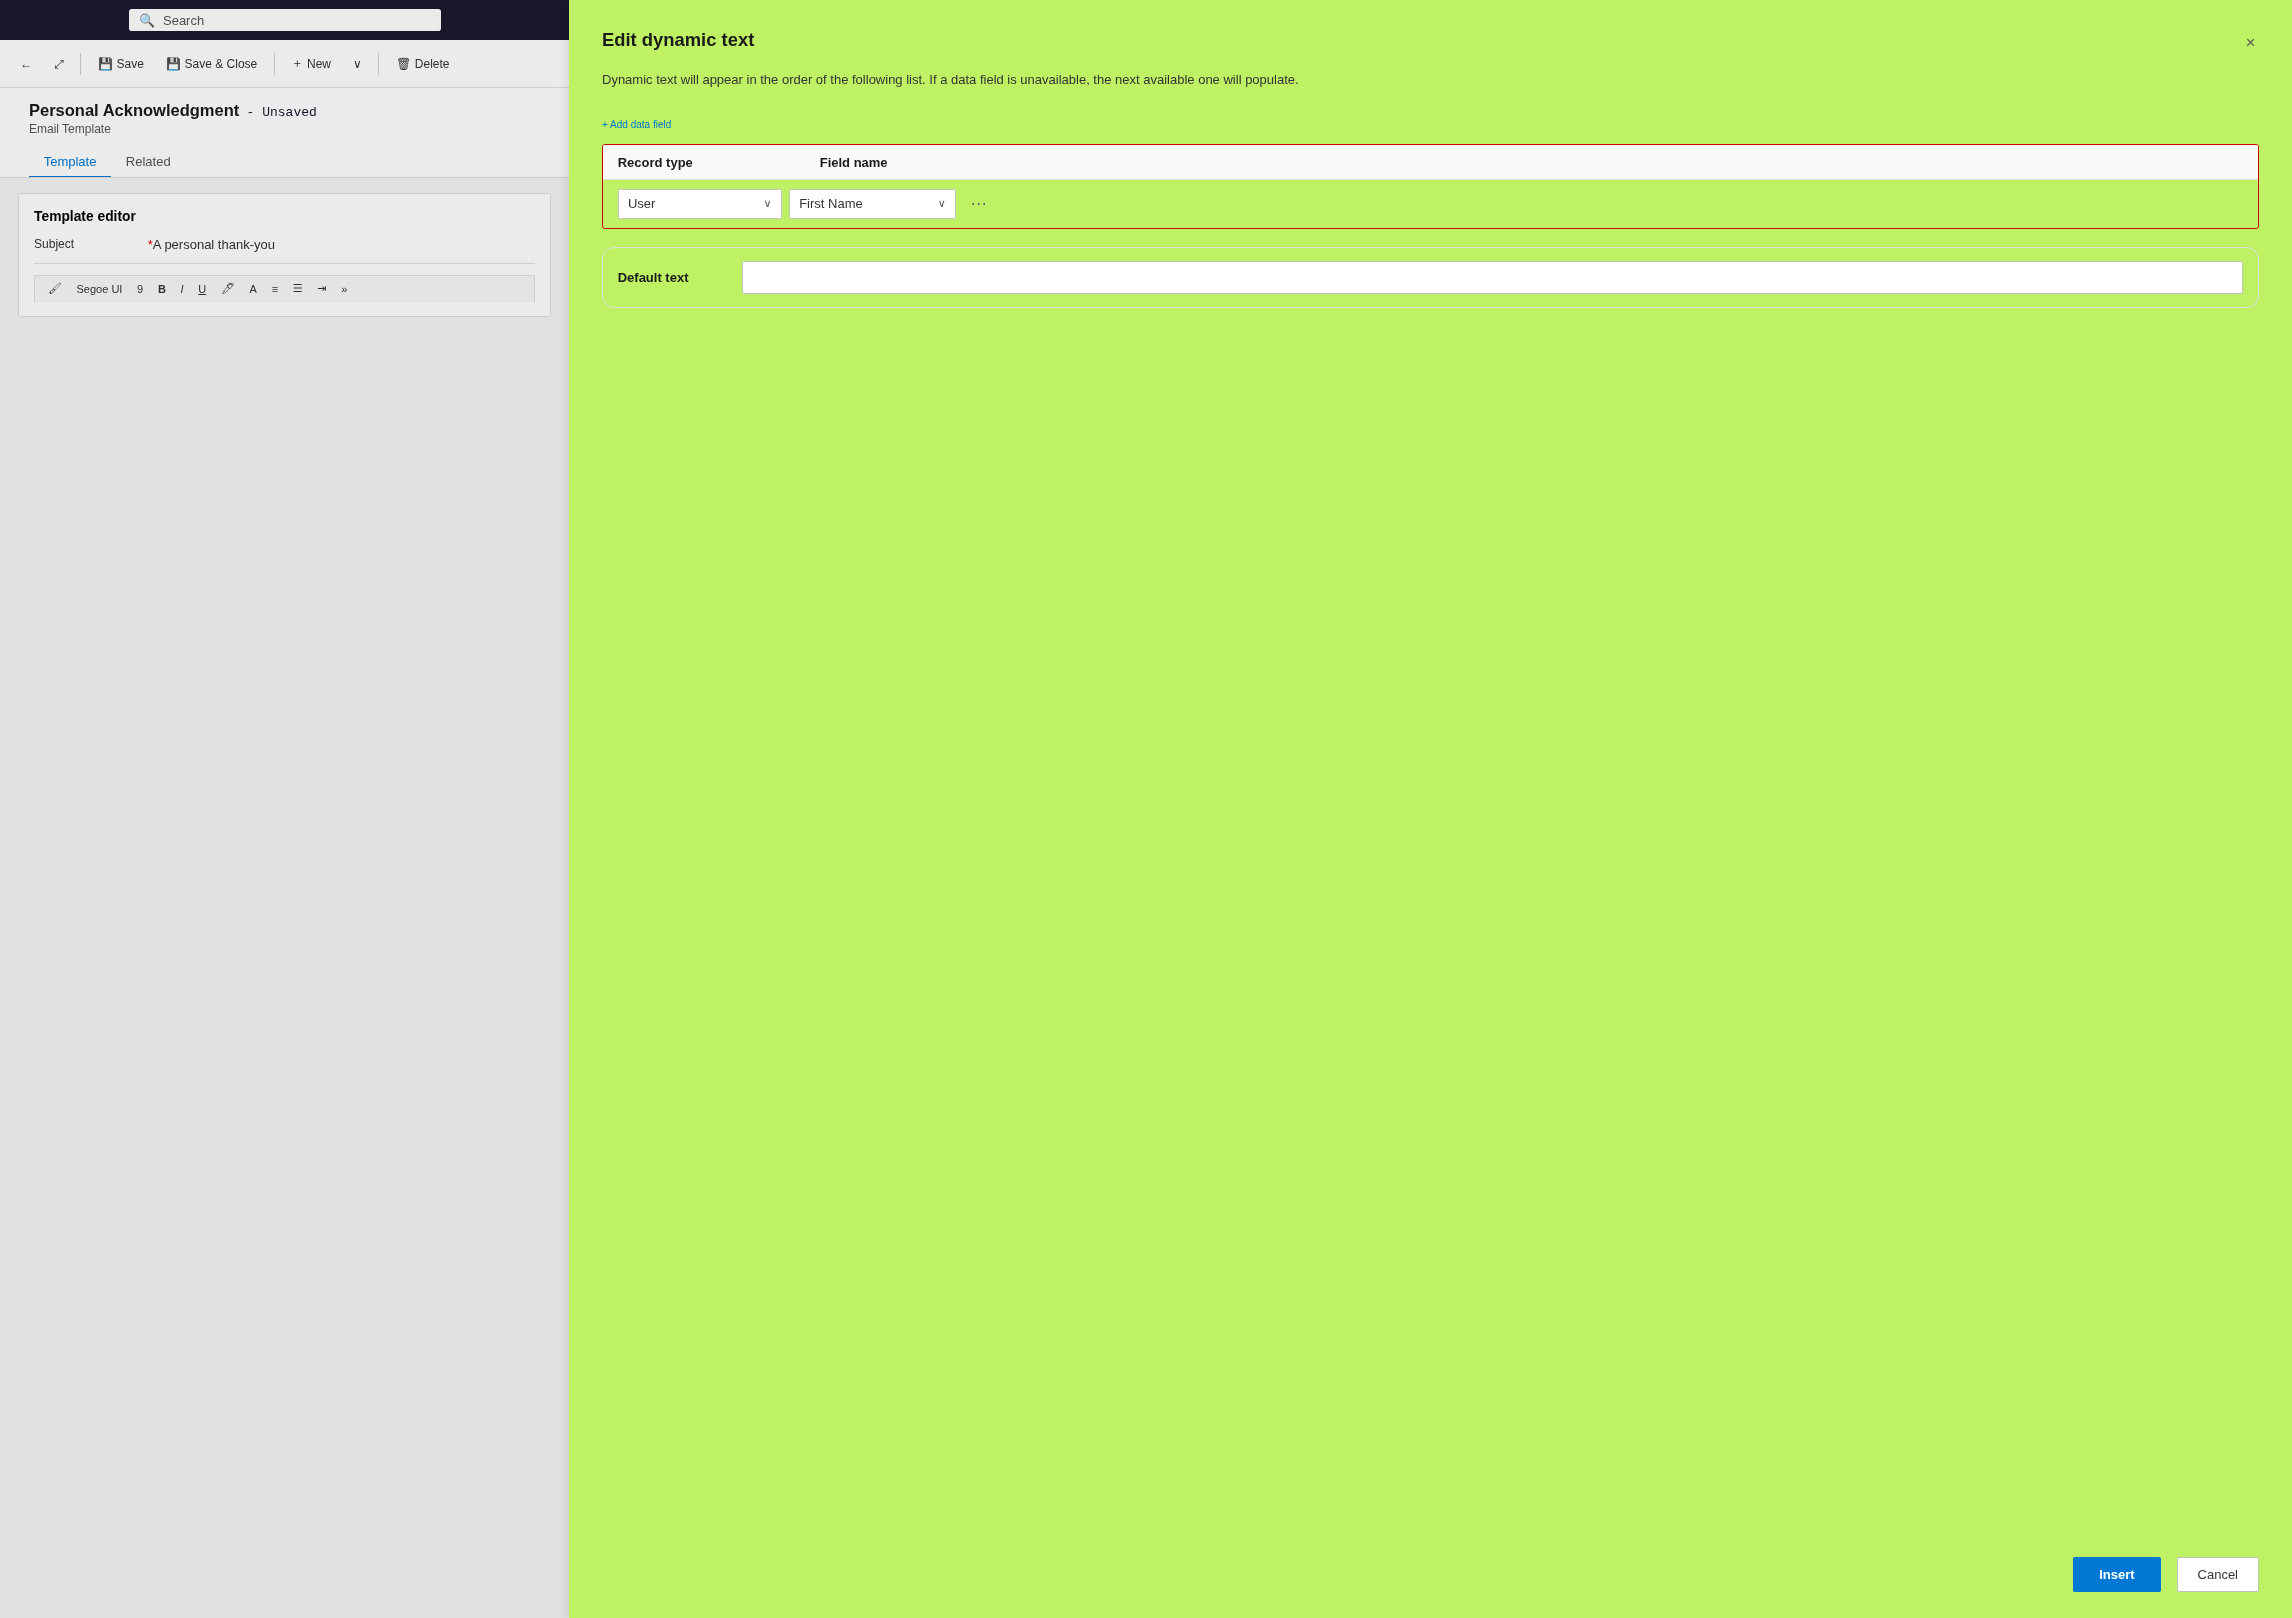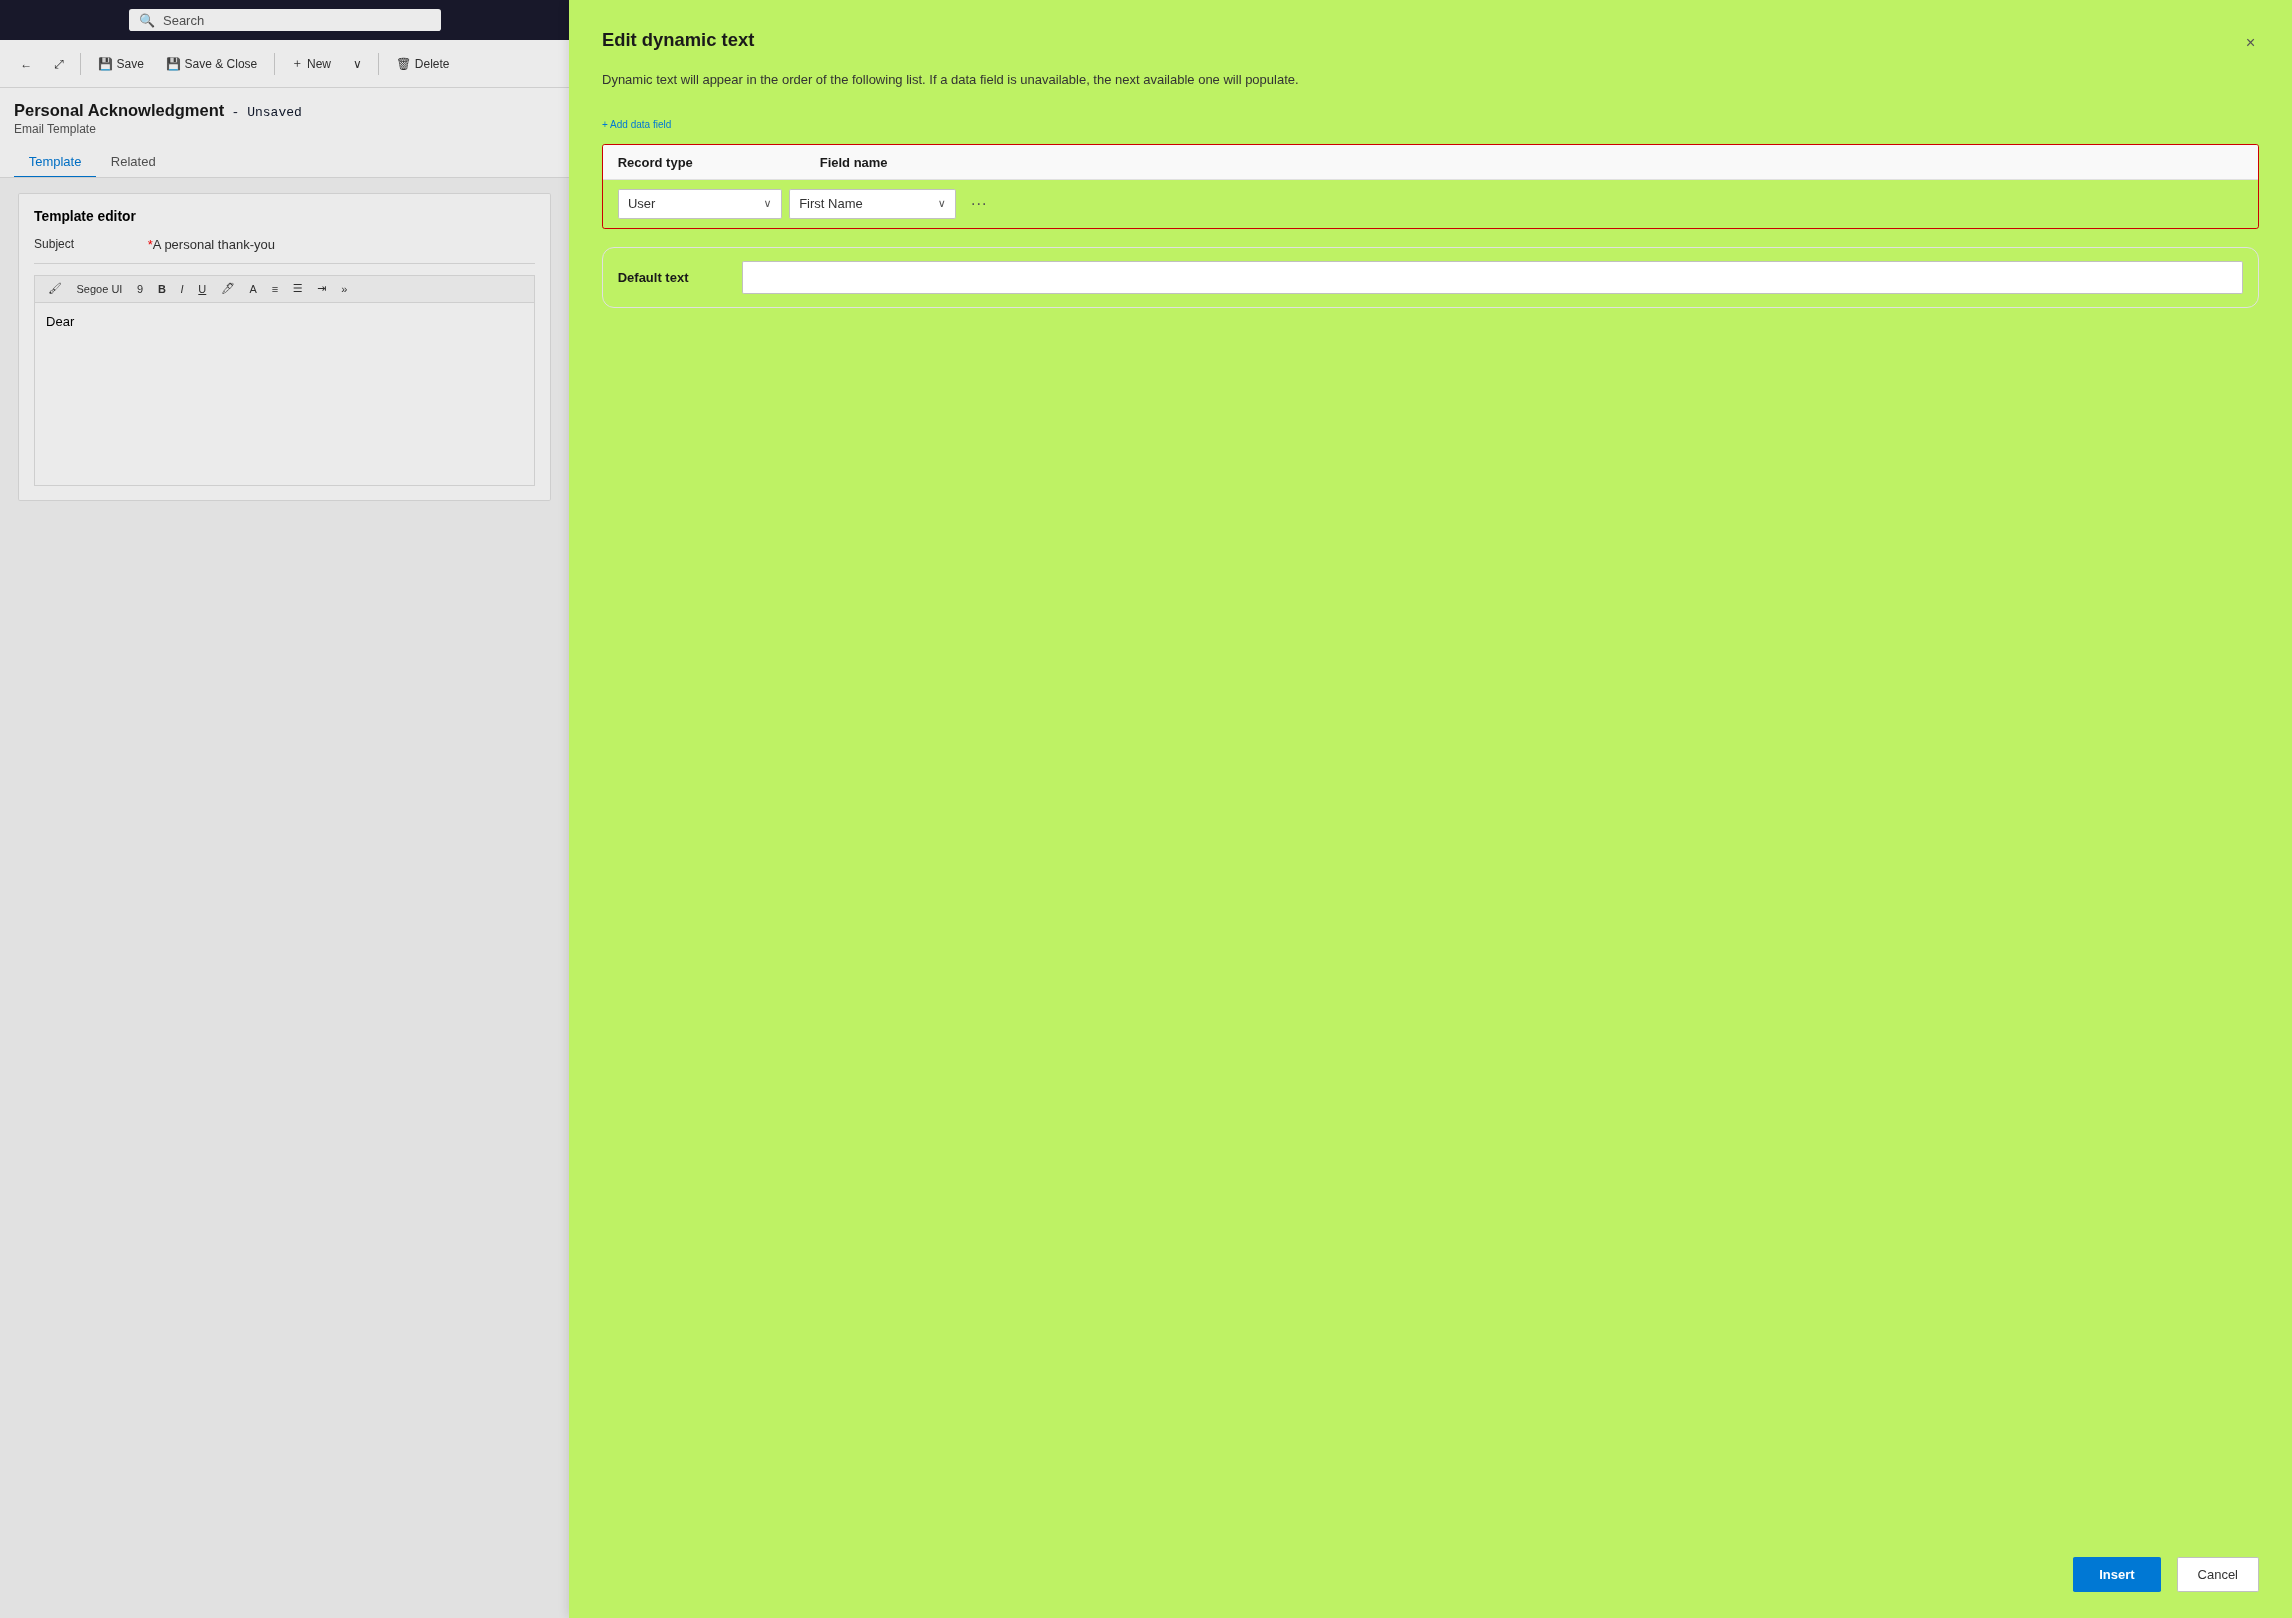--- a/index.html
+++ b/index.html
@@ -60,21 +60,21 @@
 
     .toolbar-divider {
       width: 0.9px;
       height: 22px;
       background: #d0d0d0;
       margin: 0 3.7px;
     }
 
     .page-header {
       background: #fff;
-      padding: 13px 14px 0;
+      padding: 13px 29px 0;
       border-bottom: 0.9px solid #e0e0e0;
     }
 
     .page-title {
       font-size: 16.5px;
       font-weight: 600;
       color: #1a1a1a;
     }
 
     .page-subtitle {
@@ -411,23 +411,20 @@
         <span class="rich-toolbar-item"><b>B</b></span>
         <span class="rich-toolbar-item"><i>I</i></span>
         <span class="rich-toolbar-item"><u>U</u></span>
         <span class="rich-toolbar-item">🖊</span>
         <span class="rich-toolbar-item">A</span>
         <span class="rich-toolbar-item">≡</span>
         <span class="rich-toolbar-item">☰</span>
         <span class="rich-toolbar-item">⇥</span>
         <span class="rich-toolbar-item">»</span>
       </div>
-      <div class="rich-editor">
-        <span>Dear</span>
-      </div>
     </div>
   </div>
 </div>
 
 <div class="right-panel">
   <div class="modal-header">
     <span class="modal-title">Edit dynamic text</span>
     <button class="modal-close">×</button>
   </div>
 

